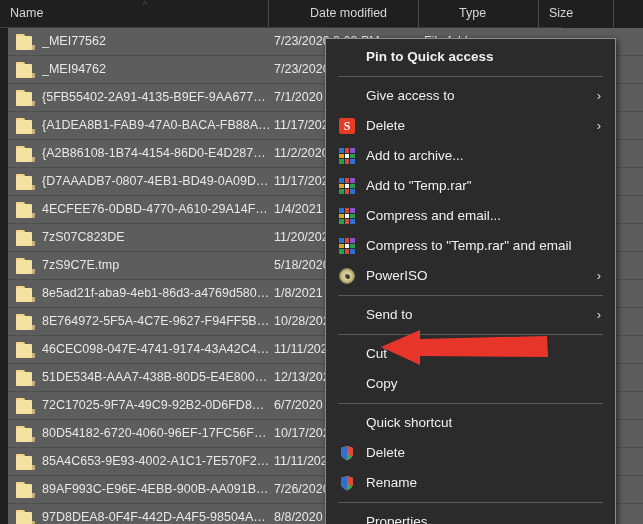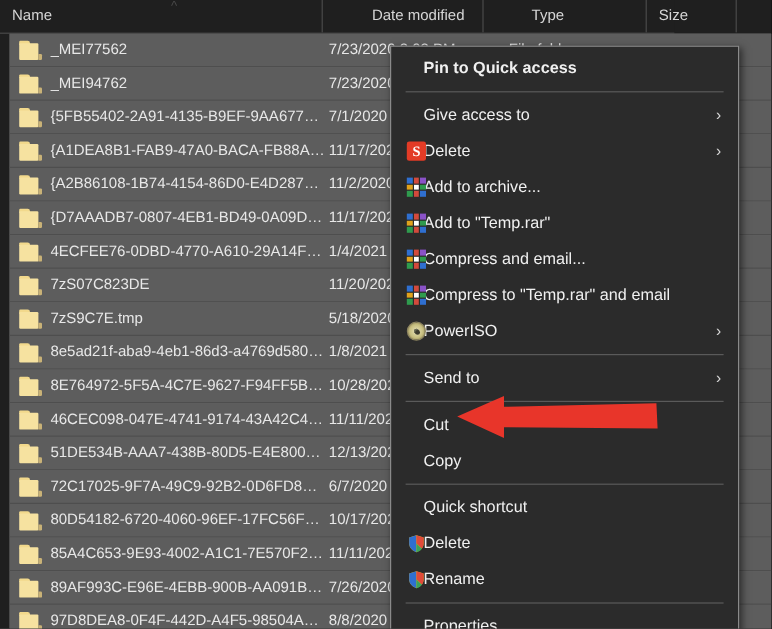--- a/index.html
+++ b/index.html
@@ -39,21 +39,21 @@
     color: #d6d6d6;
     font-size: 12.5px;
     padding-left: 10px;
     box-sizing: border-box;
     white-space: nowrap;
     overflow: hidden;
   }
   .col-head.sep { border-left: 1px solid #4a4a4a; }
   .col-name { left: 0px;   width: 268px; }
   .col-date { left: 268px; width: 150px; text-align: center; }
-  .col-type { left: 402px; width: 120px; padding-left: 40px; }
+  .col-type { left: 418px; width: 120px; padding-left: 40px; }
   .col-size { left: 538px; width: 75px;  }
   .col-extra{ left: 613px; width: 30px;  }
 
   .sort-chevron {
     position: absolute;
     left: 138px;
     top: 1px;
     width: 14px;
     height: 8px;
     color: #4a4a4a;
@@ -62,21 +62,21 @@
     text-align: center;
   }
 
   
   .list-pane {
     position: absolute;
     left: 0; top: 28px;
     width: 643px;
     height: 496px;
     overflow: hidden;
-    background: #737373;
+    background: #7f1d1d;
   }
   .left-gutter {
     position: absolute;
     left: 0; top: 0;
     width: 8px; height: 496px;
     background: #1f1f1f;
   }
   .row {
     position: absolute;
     left: 8px;
@@ -144,21 +144,21 @@
     padding: 3px 0 3px 0;
     box-shadow: 2px 2px 6px rgba(0,0,0,0.55);
     z-index: 50;
   }
   .menu-item {
     position: relative;
     height: 30px;
     line-height: 30px;
     color: #f0f0f0;
     font-size: 13.5px;
-    padding-left: 27px;
+    padding-left: 40px;
     white-space: nowrap;
   }
   .menu-item.bold { font-weight: bold; }
   .menu-sep {
     height: 1px;
     background: #5a5a5a;
     margin: 4px 12px 4px 12px;
   }
   .submenu-arrow {
     position: absolute;

